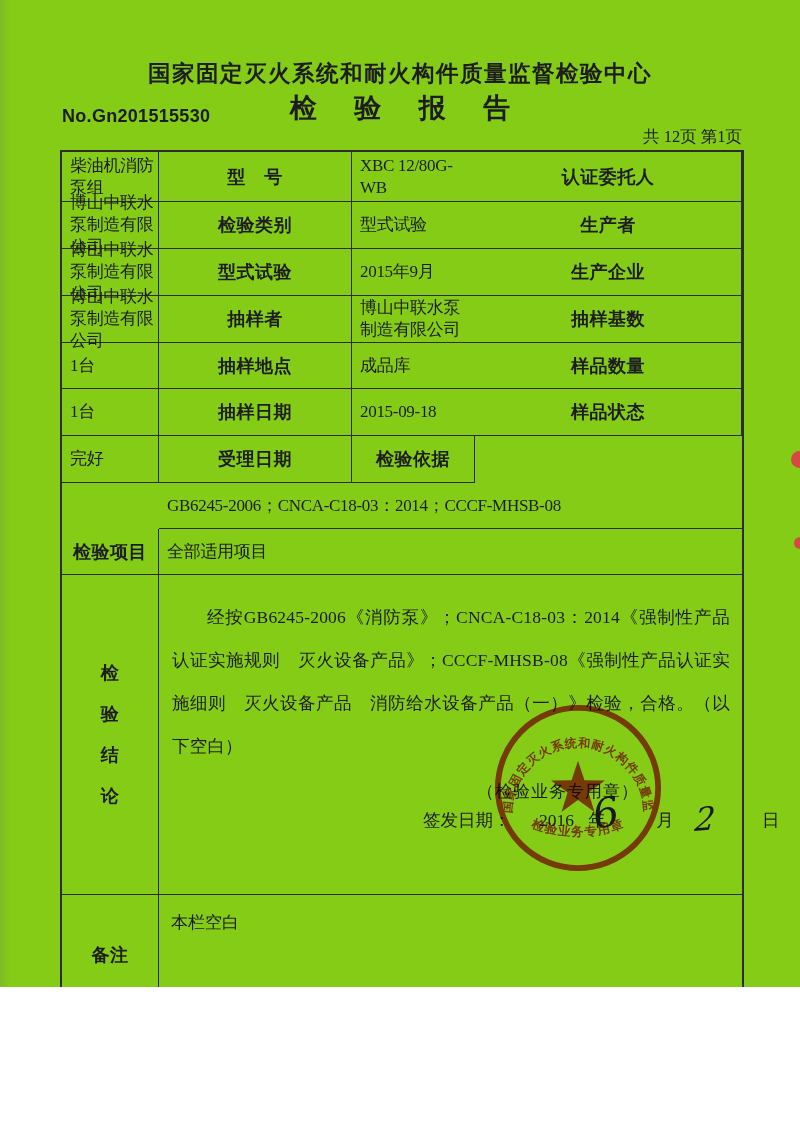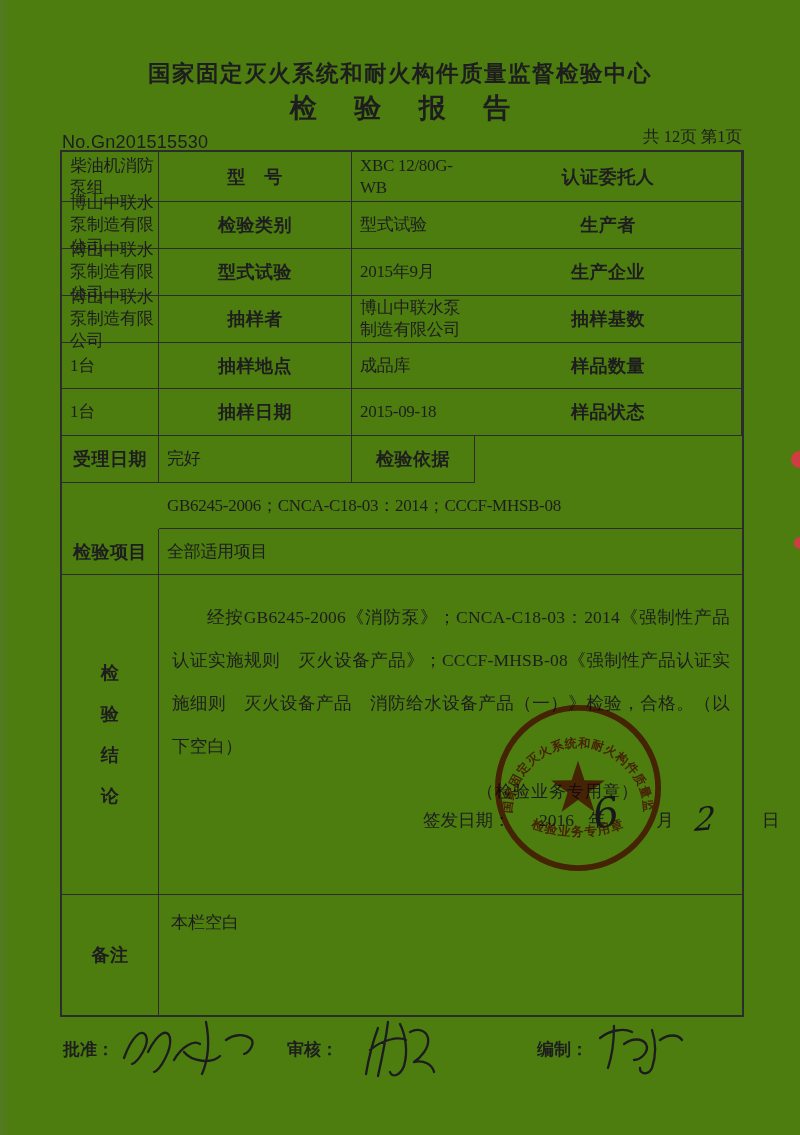--- a/index.html
+++ b/index.html
@@ -1,27 +1,27 @@
 <!DOCTYPE html>
 <html style="--stamp-color: #e03a42;"><head>
 <meta charset="utf-8">
 <style>
   html,body{margin:0;padding:0;background:#ffffff;}
-  .page{position:relative;width:800px;height:1135px;background:#4d7c0f;overflow:hidden;
+  .page{position:relative;width:800px;height:987px;background:#84cc16;overflow:hidden;
         font-family:"Liberation Serif","DejaVu Serif",serif;color:#1d1d1f;}
   .sans{font-family:"Liberation Sans","DejaVu Sans",sans-serif;}
   
   .edge-left{position:absolute;left:0;top:0;width:10px;height:100%;
              background:linear-gradient(to right,rgba(110,110,112,.20),rgba(255,255,255,0));}
   
   .org-title{position:absolute;top:58px;left:0;width:100%;text-align:center;
              font-weight:bold;font-size:22.5px;letter-spacing:1.5px;}
   .report-title{position:absolute;top:90px;left:0;width:100%;text-align:center;
                 font-weight:bold;font-size:27px;letter-spacing:15px;text-indent:15px;}
-  .report-no{position:absolute;top:132px;left:62px;font-weight:normal;font-size:18px;letter-spacing:.3px;}
+  .report-no{position:absolute;top:106px;left:62px;font-weight:bold;font-size:18px;letter-spacing:.3px;}
   .page-info{position:absolute;top:126px;right:58px;font-size:16.5px;}
   
   .tbl{position:absolute;left:60px;top:150px;width:680px;
        display:grid;grid-template-columns:97px 193px 123px 267px;
        grid-template-rows:50px 47px 47px 47px 46px 47px 47px 46px 46px 320px 120px;
        border:2px solid #2c2c2e;}
   .cell{border-right:1.5px solid #2c2c2e;border-bottom:1.5px solid #2c2c2e;
         display:flex;align-items:center;box-sizing:border-box;min-width:0;}
   .noR{border-right:none;}
   .noB{border-bottom:none;}
@@ -96,22 +96,22 @@
     <div class="cell val">1台</div>
     <div class="cell lbl">抽样地点</div>
     <div class="cell val noR">成品库</div>
 
     <div class="cell lbl">样品数量</div>
     <div class="cell val">1台</div>
     <div class="cell lbl">抽样日期</div>
     <div class="cell val noR">2015-09-18</div>
 
     <div class="cell lbl">样品状态</div>
+    <div class="cell val">完好</div>
     <div class="cell lbl">受理日期</div>
-    <div class="cell val">完好</div>
 
     <div class="cell lbl">检验依据</div>
     <div class="cell val span3 noR">GB6245-2006；CNCA-C18-03：2014；CCCF-MHSB-08</div>
 
     <div class="cell lbl">检验项目</div>
     <div class="cell val span3 noR">全部适用项目</div>
 
     <div class="cell lbl concl-lbl">
       <span>检</span>
       <span>验</span>

